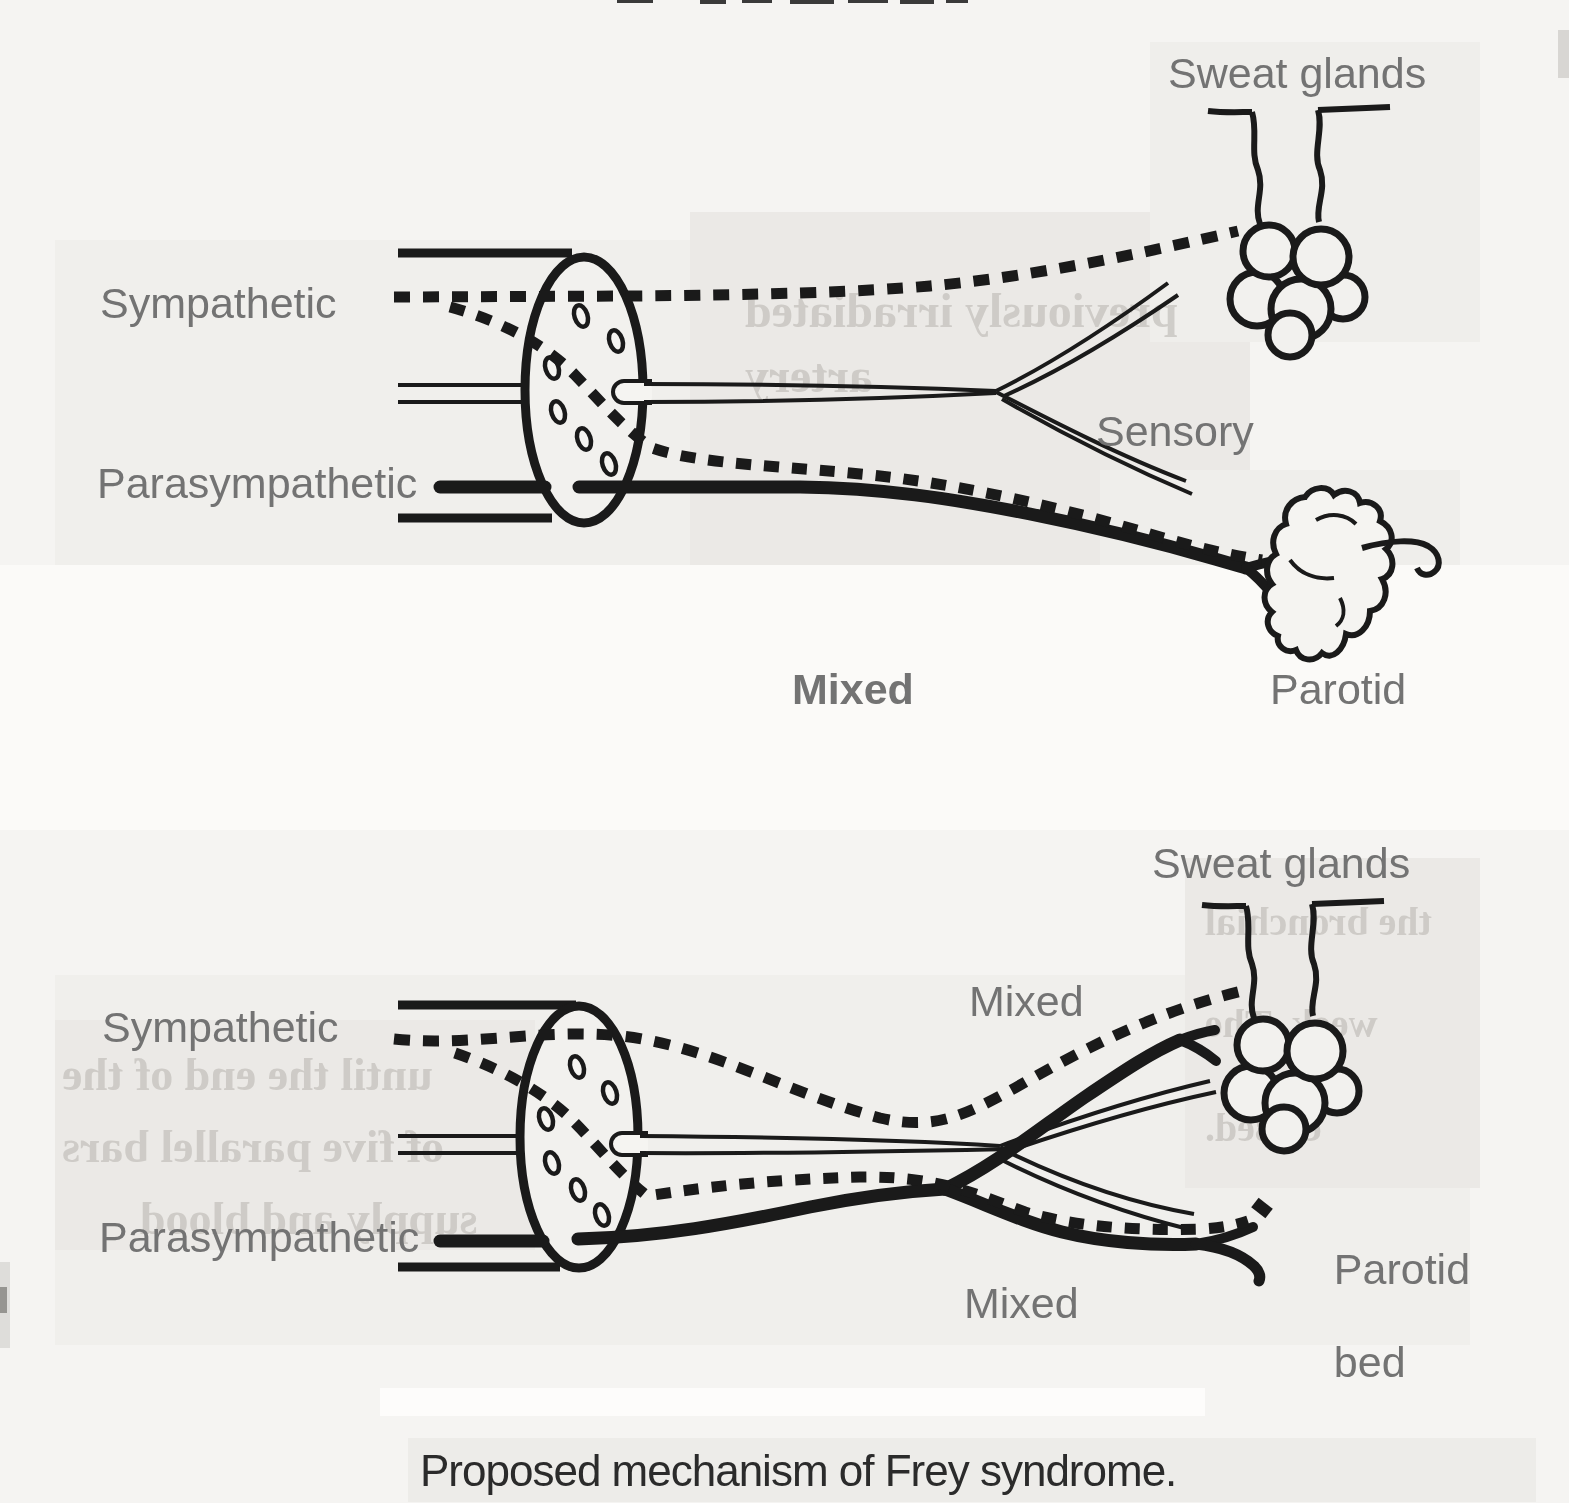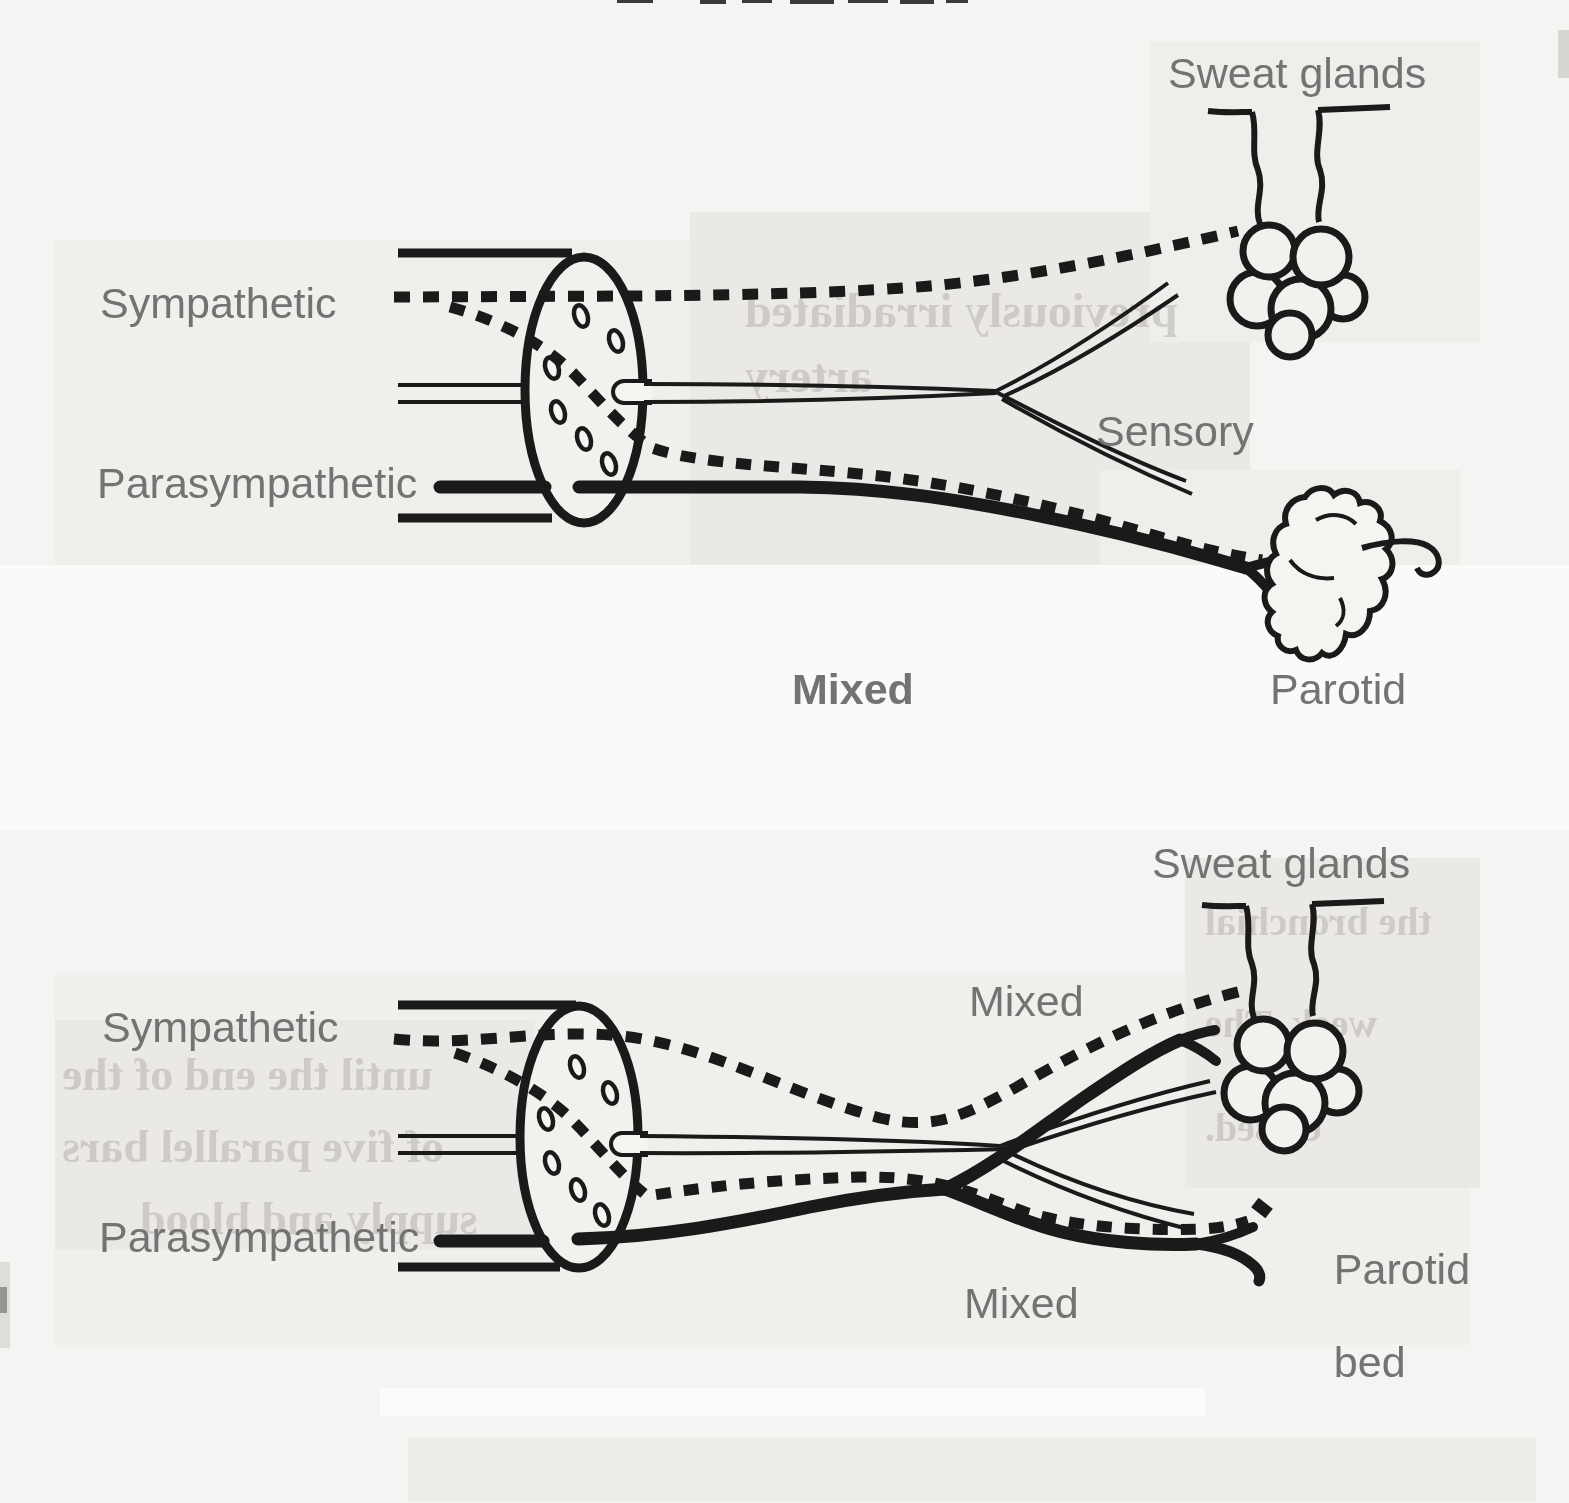--- a/index.html
+++ b/index.html
@@ -185,13 +185,14 @@
   <div class="lbl" style="left:1152px;top:840px;">Sweat glands</div>
   <div class="lbl" style="left:969px;top:978px;">Mixed</div>
   <div class="lbl" style="left:102px;top:1004px;">Sympathetic</div>
   <div class="lbl" style="left:99px;top:1214px;">Parasympathetic</div>
   <div class="lbl" style="left:1286px;top:1200px;">
     <span>Parotid</span><br>
     <span>bed</span>
   </div>
   <div class="lbl" style="left:964px;top:1280px;">Mixed</div>
 
+  <div class="caption" style="left:420px;top:1446px;">Proposed mechanism of Frey syndrome.</div>
 </div>
 
 </body></html>

